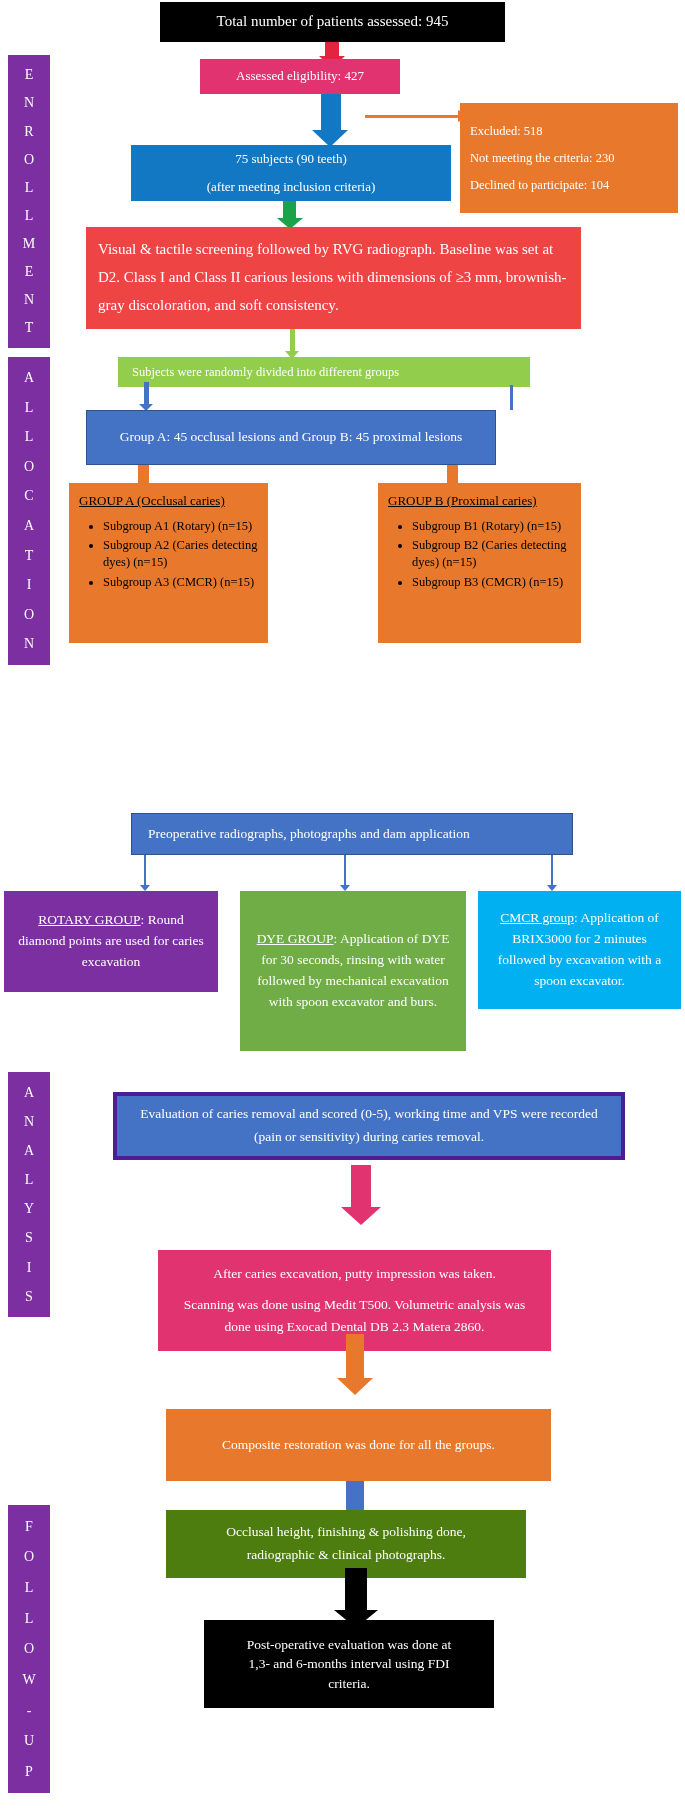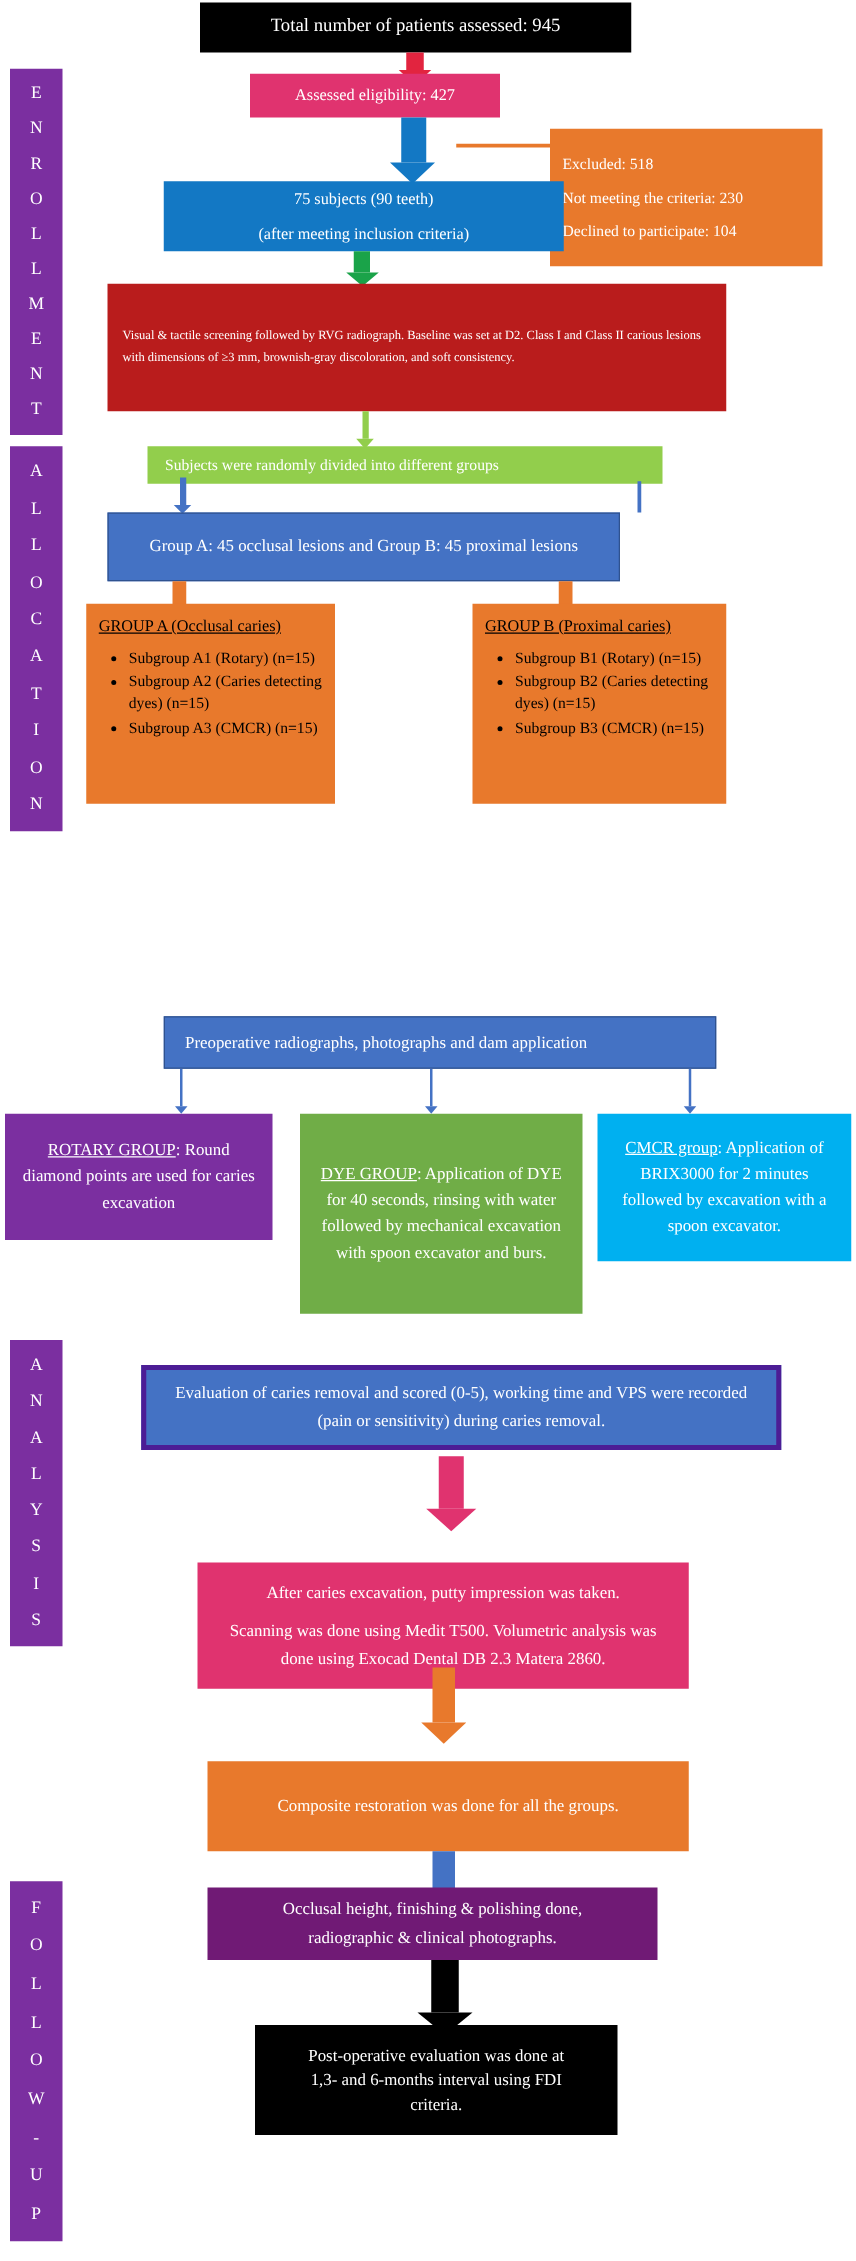--- a/index.html
+++ b/index.html
@@ -154,35 +154,35 @@
   <div class="node" style="left:200px; top:59px; width:200px; height:35px; background:#e0336f; font-size:13px;">
     <p>Assessed eligibility: 427</p>
   </div>
 
   <div class="vline" style="left:321px; top:94px; width:20px; height:36px; background:#1378c4;"></div>
   <div class="arrow-down" style="left:312px; top:130px; border-left-width:18px; border-right-width:18px; border-top-width:17px; border-top-color:#1378c4;"></div>
 
   <div class="conn" style="left:365px; top:115px; width:95px; height:3px; background:#e8792c;"></div>
   <div class="arrow-right" style="left:458px; top:110px; border-left-width:11px; border-left-color:#e8792c;"></div>
 
-  <div class="node" style="left:440px; top:103px; width:218px; height:110px; background:#e8792c; font-size:12.5px; text-align:left; align-items:flex-start; padding:8px 10px;">
+  <div class="node" style="left:460px; top:103px; width:218px; height:110px; background:#e8792c; font-size:12.5px; text-align:left; align-items:flex-start; padding:8px 10px;">
     <p style="text-align:left;">Excluded: 518</p>
     <p style="text-align:left;">Not meeting the criteria: 230</p>
     <p style="text-align:left;">Declined to participate: 104</p>
   </div>
 
   <div class="node" style="left:131px; top:145px; width:320px; height:56px; background:#1378c4; font-size:13px;">
     <p>75 subjects (90 teeth)</p>
     <p>(after meeting inclusion criteria)</p>
   </div>
 
   <div class="vline" style="left:283px; top:201px; width:13px; height:17px; background:#1aa349;"></div>
   <div class="arrow-down" style="left:277px; top:218px; border-left-width:13px; border-right-width:13px; border-top-width:11px; border-top-color:#1aa349;"></div>
 
-  <div class="node" style="left:86px; top:227px; width:495px; height:102px; background:#b91c1c; font-size:10px; text-align:left; align-items:flex-start; justify-content:center; padding:10px 12px; line-height:1.85;">
+  <div class="node" style="left:86px; top:227px; width:495px; height:102px; background:#ef4444; font-size:15px; text-align:left; align-items:flex-start; justify-content:center; padding:10px 12px; line-height:1.85;">
     <p style="text-align:left;">Visual &amp; tactile screening followed by RVG radiograph. Baseline was set at D2. Class I and Class II carious lesions with dimensions of ≥3 mm, brownish-gray discoloration, and soft consistency.</p>
   </div>
 
   <div class="vline" style="left:290px; top:329px; width:5px; height:22px; background:#92ce4c;"></div>
   <div class="arrow-down" style="left:285px; top:351px; border-left-width:7px; border-right-width:7px; border-top-width:8px; border-top-color:#92ce4c;"></div>
 
   <div class="node" style="left:118px; top:357px; width:412px; height:30px; background:#92ce4c; font-size:12.5px; text-align:left; align-items:flex-start; padding-left:14px;">
     <p style="text-align:left;">Subjects were randomly divided into different groups</p>
   </div>
 
@@ -229,21 +229,21 @@
   <div class="arrow-down" style="left:340px; top:885px; border-left-width:5px; border-right-width:5px; border-top-width:6px; border-top-color:#4472c4;"></div>
 
   <div class="vline" style="left:551px; top:855px; width:2px; height:30px; background:#4472c4;"></div>
   <div class="arrow-down" style="left:547px; top:885px; border-left-width:5px; border-right-width:5px; border-top-width:6px; border-top-color:#4472c4;"></div>
 
   <div class="node" style="left:4px; top:891px; width:214px; height:101px; background:#7b2fa0; font-size:13.5px; line-height:1.55; padding:6px 10px;">
     <p><span class="u">ROTARY GROUP</span><span>: Round diamond points are used for caries excavation</span></p>
   </div>
 
   <div class="node" style="left:240px; top:891px; width:226px; height:160px; background:#70ad47; font-size:13.5px; line-height:1.55; padding:6px 10px;">
-    <p><span class="u">DYE GROUP</span><span>: Application of DYE for 40 seconds, rinsing with water followed by mechanical excavation with spoon excavator and burs.</span></p>
+    <p><span class="u">DYE GROUP</span><span>: Application of DYE for 30 seconds, rinsing with water followed by mechanical excavation with spoon excavator and burs.</span></p>
   </div>
 
   <div class="node" style="left:478px; top:891px; width:203px; height:118px; background:#00b0f0; font-size:13.5px; line-height:1.55; padding:6px 10px;">
     <p><span class="u">CMCR group</span><span>: Application of BRIX3000 for 2 minutes followed by excavation with a spoon excavator.</span></p>
   </div>
 
   <div class="node" style="left:113px; top:1092px; width:512px; height:68px; background:#4472c4; border:4px solid #4c1d95; font-size:13.5px; line-height:1.7; padding:20px 12px;">
     <p>Evaluation of caries removal and scored (0-5), working time and VPS were recorded (pain or sensitivity) during caries removal.</p>
   </div>
 
@@ -258,21 +258,21 @@
   <div class="vline" style="left:346px; top:1334px; width:18px; height:44px; background:#e8792c;"></div>
   <div class="arrow-down" style="left:337px; top:1378px; border-left-width:18px; border-right-width:18px; border-top-width:17px; border-top-color:#e8792c;"></div>
 
   <div class="node" style="left:166px; top:1409px; width:385px; height:72px; background:#e8792c; font-size:13.5px;font-family:Liberation Serif, serif;">
     <p>Composite restoration was done for all the groups.</p>
   </div>
 
   <div class="vline" style="left:346px; top:1481px; width:18px; height:40px; background:#4472c4;"></div>
   <div class="arrow-down" style="left:337px; top:1521px; border-left-width:18px; border-right-width:18px; border-top-width:18px; border-top-color:#4472c4;"></div>
 
-  <div class="node" style="left:166px; top:1510px; width:360px; height:58px; background:#701a75; font-size:13.5px; line-height:1.55;">
+  <div class="node" style="left:166px; top:1510px; width:360px; height:68px; background:#4d7c0f; font-size:13.5px; line-height:1.55;">
     <p>Occlusal height, finishing &amp; polishing done,</p>
     <p style="margin-top:2px;">radiographic &amp; clinical photographs.</p>
   </div>
 
   <div class="vline" style="left:345px; top:1568px; width:22px; height:42px; background:#000000;"></div>
   <div class="arrow-down" style="left:334px; top:1610px; border-left-width:22px; border-right-width:22px; border-top-width:18px; border-top-color:#000000;"></div>
 
   <div class="node" style="left:204px; top:1620px; width:290px; height:88px; background:#000000; font-size:13.5px; line-height:1.45;">
     <p style="margin:0;">Post-operative evaluation was done at</p>
     <p style="margin:0;">1,3- and 6-months interval using FDI</p>

